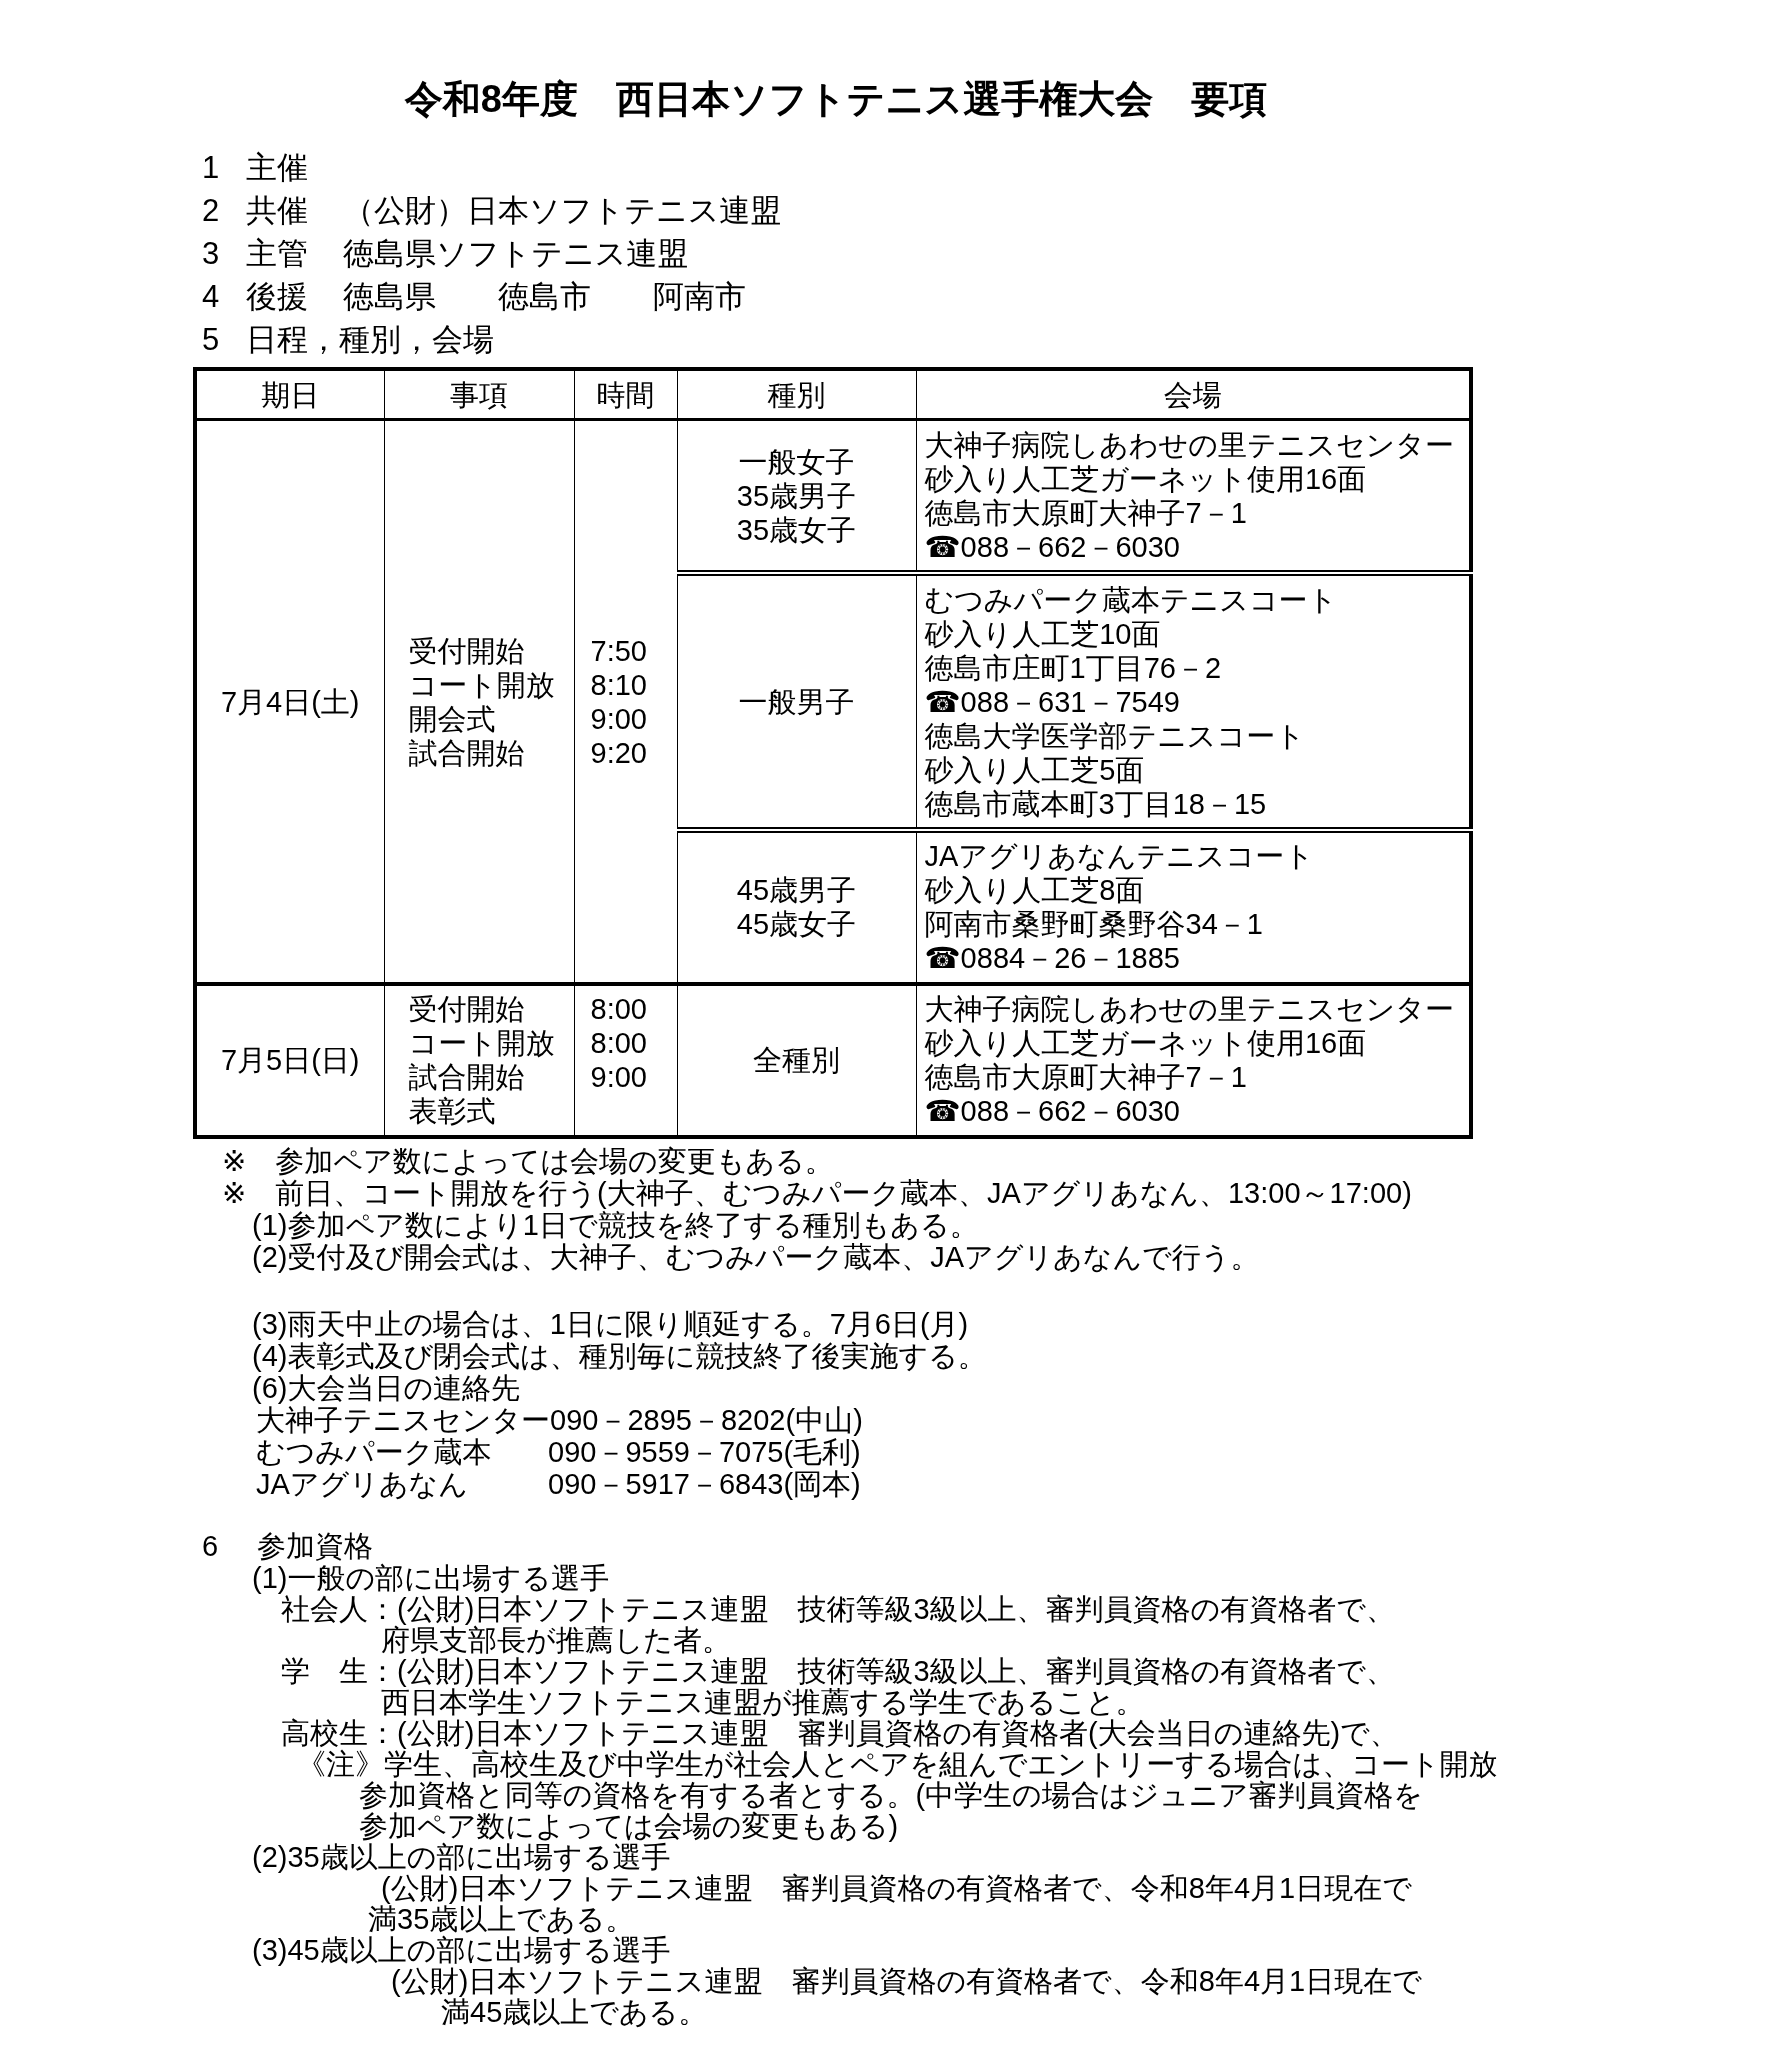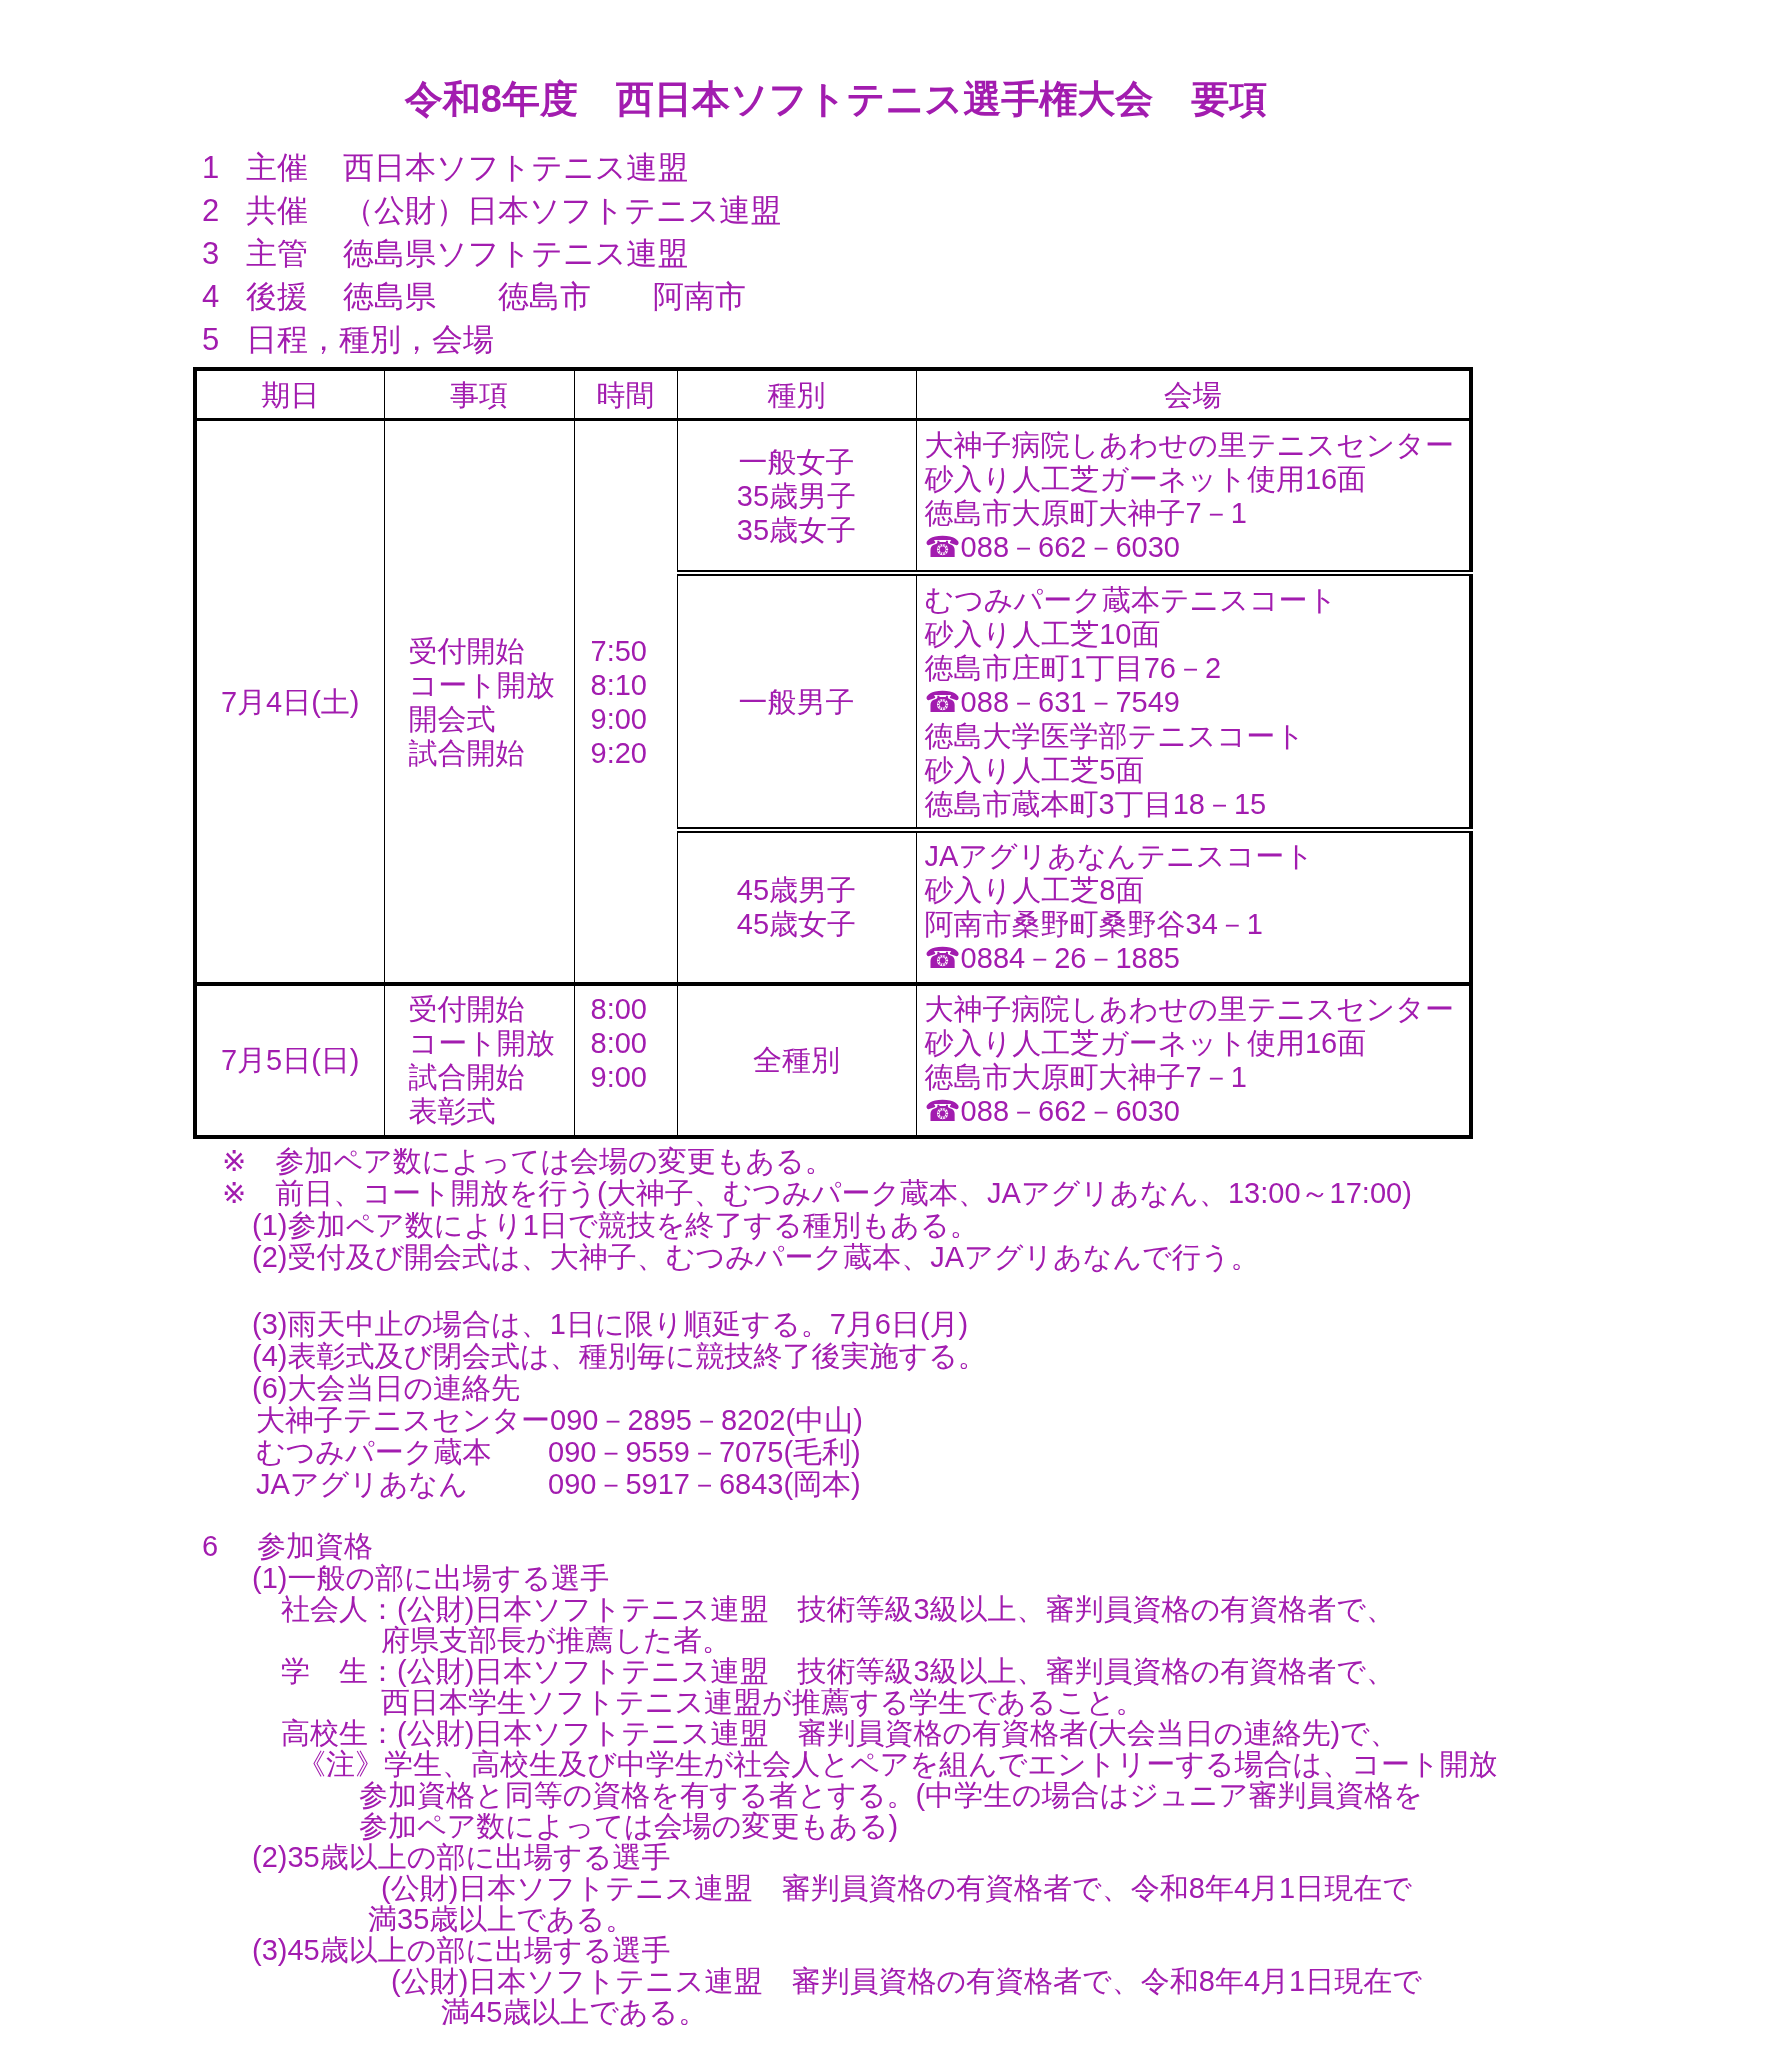--- a/index.html
+++ b/index.html
@@ -1,21 +1,21 @@
 <!DOCTYPE html>
 <html style="font-size:13px"><head>
 <meta charset="utf-8">
 <style>
   html,body { margin:0; padding:0; background:#ffffff; }
   .page {
     position: relative;
     width: 1777px;
     height: 2064px;
     background: #ffffff;
-    color: #a21caf;
+    color: #000000;
     font-family: "Liberation Sans", "DejaVu Sans", sans-serif;
     overflow: hidden;
   }
   .title-wrap { width: 1672px; padding-top: 74px; text-align: center; }
   .title { font-size: 38px; font-weight: bold; white-space: nowrap; }
 
   .orglist { margin: 21px 0 0 202px; font-size: 31px; line-height: 43px; }
   .orgrow { display: flex; white-space: nowrap; }
   .org-num { width: 44px; flex: none; }
   .org-label { min-width: 97px; flex: none; }
@@ -70,21 +70,20 @@
 <div class="page">
 
   <div class="title-wrap">
     <span class="title">令和8年度　西日本ソフトテニス選手権大会　要項</span>
   </div>
 
   <div class="orglist">
     <div class="orgrow">
       <span class="org-num">1</span>
       <span class="org-label">主催</span>
-      <span class="org-value">西日本ソフトテニス連盟</span>
     </div>
     <div class="orgrow">
       <span class="org-num">2</span>
       <span class="org-label">共催</span>
       <span class="org-value">（公財）日本ソフトテニス連盟</span>
     </div>
     <div class="orgrow">
       <span class="org-num">3</span>
       <span class="org-label">主管</span>
       <span class="org-value">徳島県ソフトテニス連盟</span>

